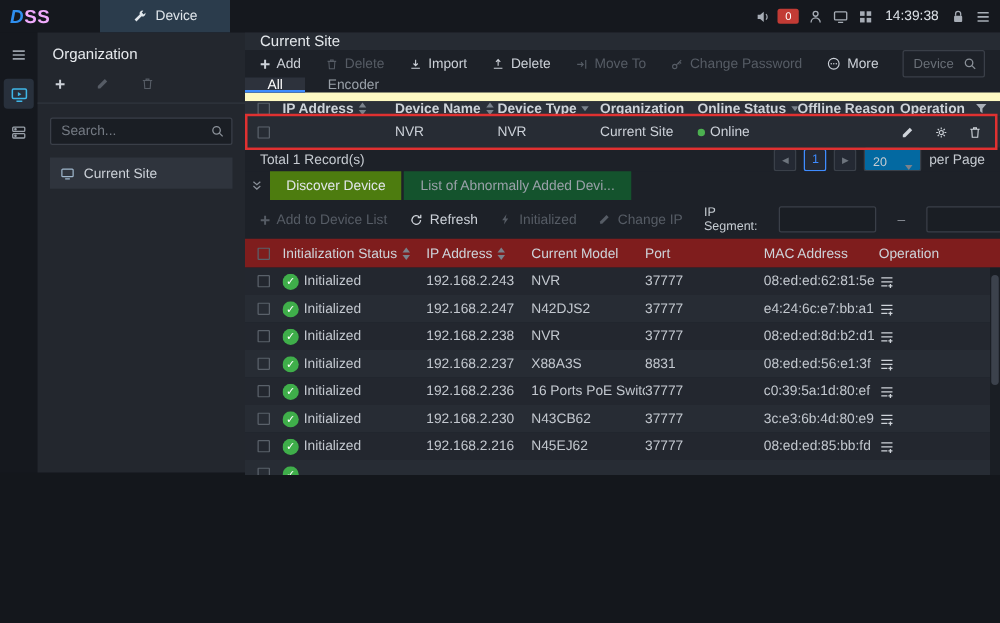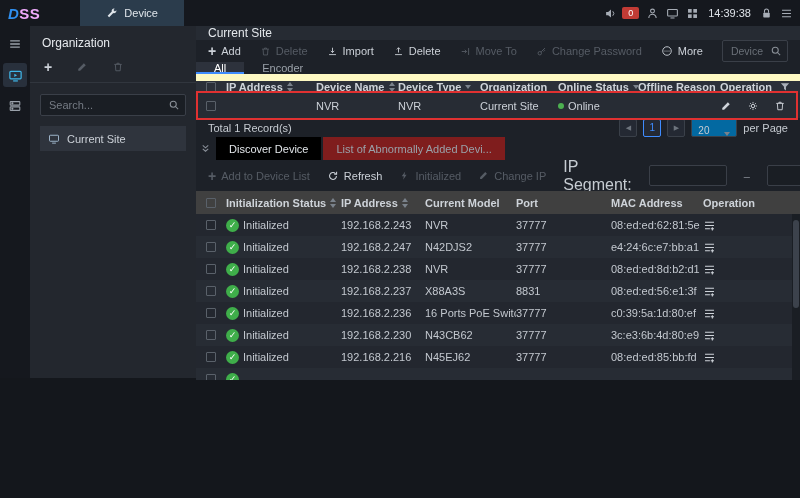--- a/index.html
+++ b/index.html
@@ -70,27 +70,27 @@
 .pager{height:30px;display:flex;align-items:center;padding:0 12px;font-size:11px;color:#c6cbd1}
 .pg-group{margin-left:auto;display:flex;align-items:center;gap:6px}
 .pg-btn{width:18px;height:18px;border:1px solid #3a4049;border-radius:2px;background:#242933;color:#6d747d;font-size:7px;display:flex;align-items:center;justify-content:center;cursor:pointer}
 .pg-btn.current{border-color:#3f8cff;color:#3f8cff;font-size:10px}
 .pg-select{width:46px;height:19px;border:1px solid #3a4049;border-radius:2px;background:#0369a1;color:#c6cbd1;font-size:10px;display:flex;align-items:flex-end;padding:0 6px;cursor:pointer}
 .pg-select .caret-down{margin-left:auto}
 
 .bp{display:flex;flex-direction:column}
 .bp-tabs{height:23px;display:flex;align-items:stretch;background:#1d2128;gap:2px}
 .bp-collapse{width:18px;display:flex;align-items:center;justify-content:center;color:#8a9099;cursor:pointer}
-.bp-tab{display:flex;align-items:center;padding:0 13px;font-size:11px;color:#9aa1a9;background:#7f1d1d;cursor:pointer}
-.bp-tab.active{background:#000000;color:#e2e6ea}
+.bp-tab{display:flex;align-items:center;padding:0 13px;font-size:11px;color:#9aa1a9;background:#14532d;cursor:pointer}
+.bp-tab.active{background:#4d7c0f;color:#e2e6ea}
 .bp-toolbar{height:31px;display:flex;align-items:center;padding:0 12px;gap:17px}
-.ipseg-label{font-size:16px;color:#c6ccd2;margin-left:auto}
+.ipseg-label{font-size:10px;color:#c6ccd2;margin-left:auto}
 .ip-input{width:78px;height:21px;background:#1a1e24;border:1px solid #3a3f48;border-radius:2px;outline:none;color:#aab0b8;font-size:11px;padding:0 6px}
 .dash{color:#8a9098;font-size:11px}
-.bt-head{height:23px;background:#404040;display:flex;align-items:center;font-size:11px;color:#ced3d9;font-weight:bold}
+.bt-head{height:23px;background:#7f1d1d;display:flex;align-items:center;font-size:11px;color:#ced3d9;font-weight:normal}
 .b-check{width:30px;justify-content:center;padding:0}
 .b-status{width:115px}.b-ip{width:84px}.b-model{width:91px}.b-port{width:95px}.b-mac{width:92px}
 .b-op{flex:1}
 .bt-body{height:166px;overflow:hidden;position:relative}
 .bt-row{height:22px;display:flex;align-items:center;font-size:11px;color:#c3c8cf}
 .bt-row:nth-child(odd){background:#23272f}
 .bt-row:nth-child(even){background:#272c34}
 .chk-circle{width:13px;height:13px;border-radius:50%;background:#3fae4a;color:#fff;font-size:9px;line-height:13px;text-align:center;flex:0 0 13px}
 .sb-track{position:absolute;right:0;top:0;bottom:0;width:8px;background:#1a1e24}
 .sb-thumb{position:absolute;right:1px;top:6px;width:6px;height:88px;background:#3c424c;border-radius:3px;cursor:pointer}

